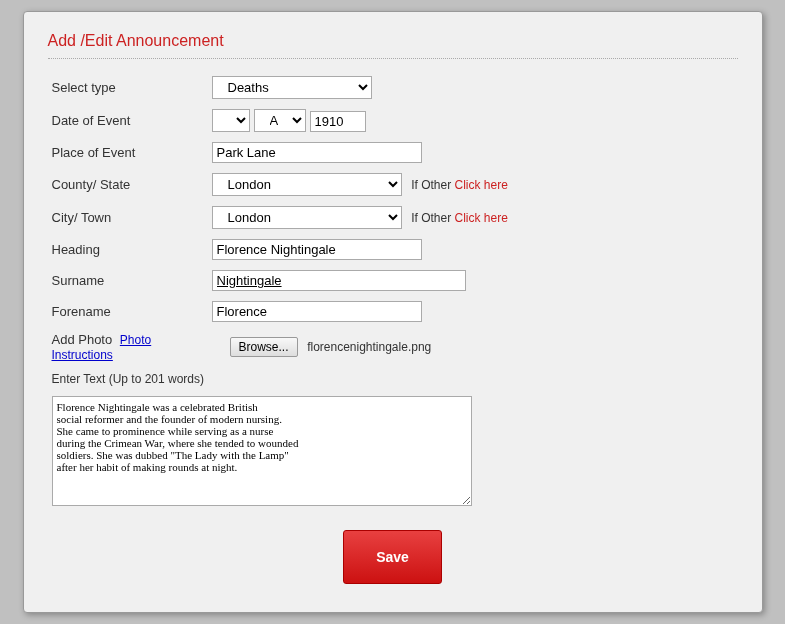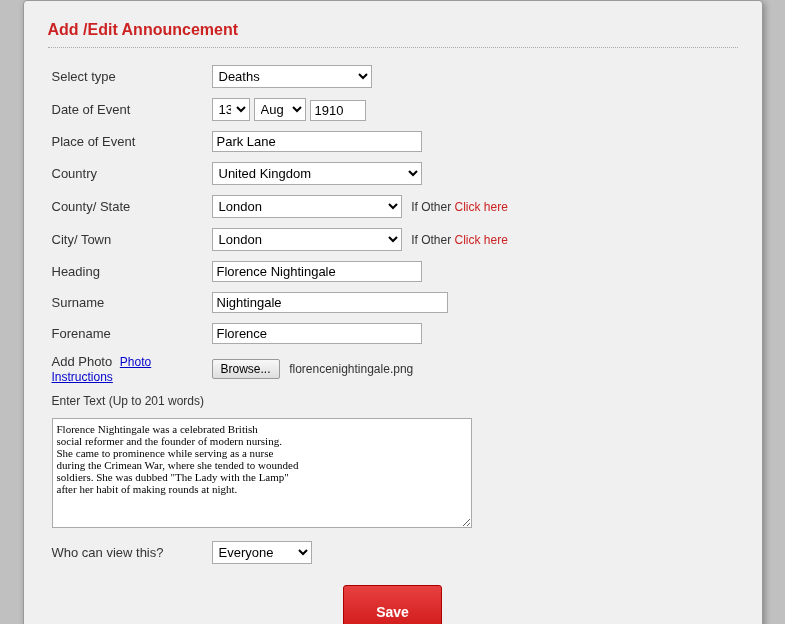--- a/index.html
+++ b/index.html
@@ -17,21 +17,21 @@
       background: #f0f0f0;
       border: 1px solid #999;
       border-radius: 4px;
       width: 740px;
       padding: 20px 24px 28px 24px;
       box-shadow: 2px 2px 6px rgba(0,0,0,0.3);
     }
     .window-title {
       color: #cc2222;
       font-size: 16px;
-      font-weight: bold;
+      font-weight: normal;
       margin-bottom: 12px;
       padding-bottom: 8px;
       border-bottom: 1px dotted #aaa;
     }
     .form-table {
       width: 100%;
       border-collapse: collapse;
     }
     .form-table tr td {
       padding: 5px 4px;
@@ -45,21 +45,21 @@
       color: #333;
     }
     input[type="text"] {
       border: 1px solid #aaa;
       padding: 2px 4px;
       font-size: 13px;
       background: white;
     }
     select {
       border: 1px solid #aaa;
-      padding: 2px 2px;
+      padding: 2px 11px;
       font-size: 13px;
       background: white;
     }
     .select-type {
       width: 160px;
     }
     .place-input {
       width: 210px;
     }
     .country-select {
@@ -68,21 +68,22 @@
     .county-select {
       width: 190px;
     }
     .city-select {
       width: 190px;
     }
     .heading-input {
       width: 210px;
     }
     .surname-input {
-      width: 236px;
+      width: 254px;
+      text-decoration: underline;
     }
     .forename-input {
       width: 210px;
     }
     .if-other {
       margin-left: 6px;
       font-size: 12px;
       color: #333;
     }
     .if-other a {
@@ -96,20 +97,21 @@
       font-size: 12px;
       margin-left: 4px;
     }
     .browse-btn {
       background: linear-gradient(to bottom, #f8f8f8, #ddd);
       border: 1px solid #999;
       padding: 2px 8px;
       font-size: 12px;
       cursor: pointer;
       border-radius: 2px;
+      margin-left: 18px;
     }
     .filename-text {
       margin-left: 6px;
       color: #333;
       font-size: 12px;
     }
     .textarea-label {
       padding: 6px 4px 2px 4px;
       font-size: 12px;
       color: #333;
@@ -198,31 +200,20 @@
         </div>
       </td>
     </tr>
     <tr>
       <td>Place of Event</td>
       <td>
         <input type="text" class="place-input" value="Park Lane" style="">
       </td>
     </tr>
     <tr>
-      <td>Country</td>
-      <td>
-        <select class="country-select">
-          <option selected="">United Kingdom</option>
-          <option>United States</option>
-          <option>France</option>
-          <option>Germany</option>
-        </select>
-      </td>
-    </tr>
-    <tr>
       <td>County/ State</td>
       <td>
         <select class="county-select">
           <option selected="">London</option>
           <option>Kent</option>
           <option>Essex</option>
         </select>
         <span class="if-other">
           <span>If Other</span>
           <a href="#">Click here</a>
@@ -277,30 +268,19 @@
     <tr class="text-area-row">
       <td colspan="2">
         <textarea style="">Florence Nightingale was a celebrated British
 social reformer and the founder of modern nursing.
 She came to prominence while serving as a nurse
 during the Crimean War, where she tended to wounded
 soldiers. She was dubbed "The Lady with the Lamp"
 after her habit of making rounds at night.</textarea>
       </td>
     </tr>
-    <tr>
-      <td>Who can view this?</td>
-      <td>
-        <select class="who-select">
-          <option selected="">Everyone</option>
-          <option>Friends</option>
-          <option>Family</option>
-          <option>Only Me</option>
-        </select>
-      </td>
-    </tr>
   </tbody>
     </table>
 
   <div class="save-row">
     <button class="save-btn">Save</button>
   </div>
 </div>
 
 </body></html>

